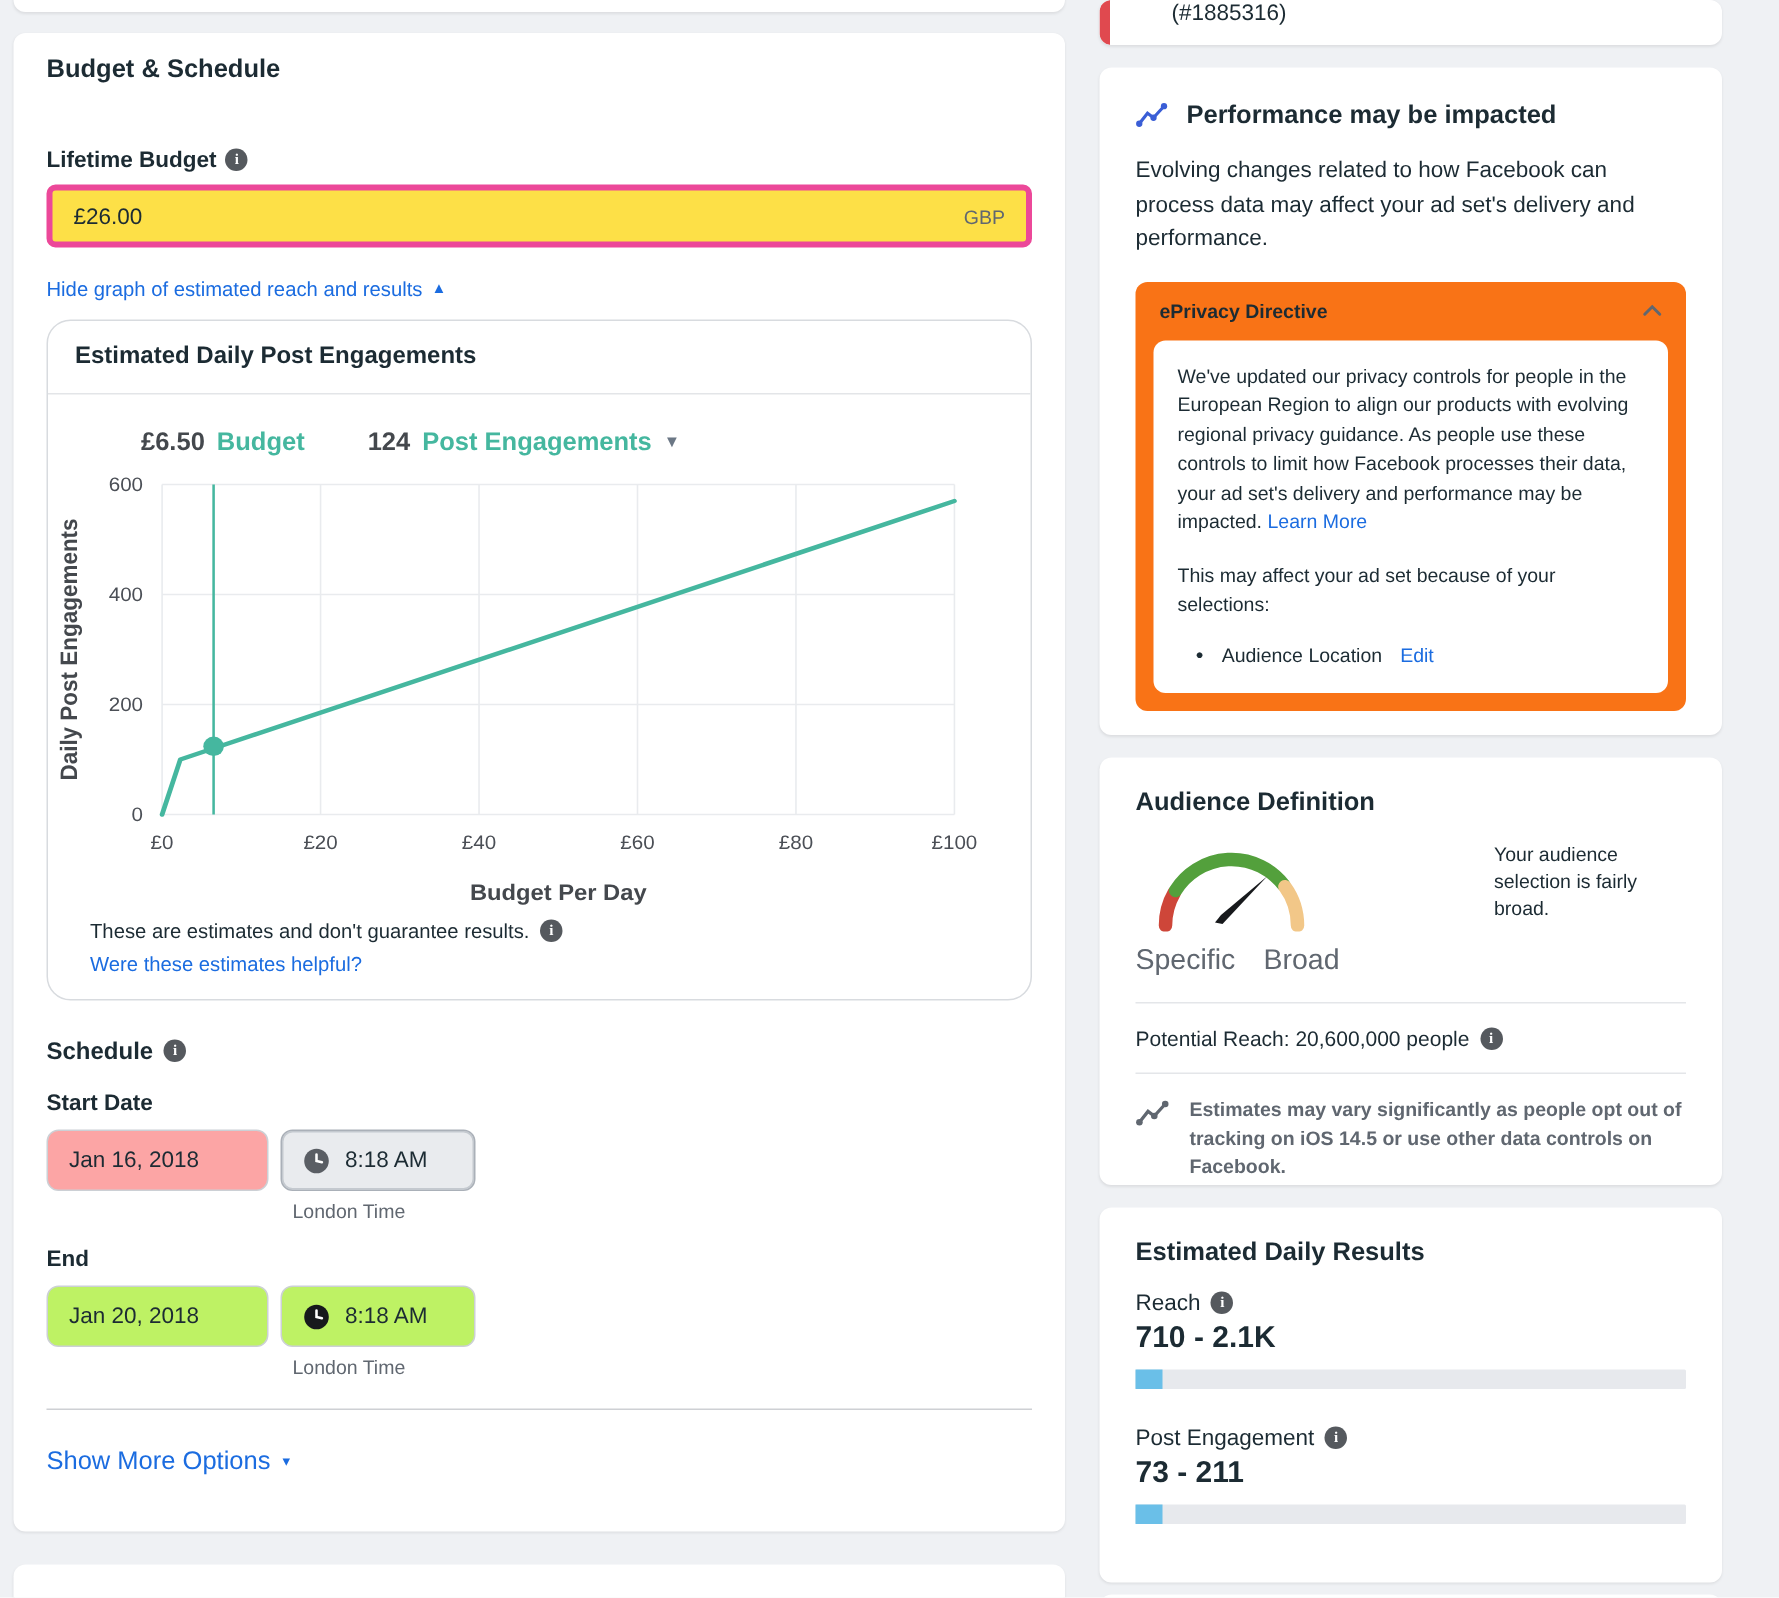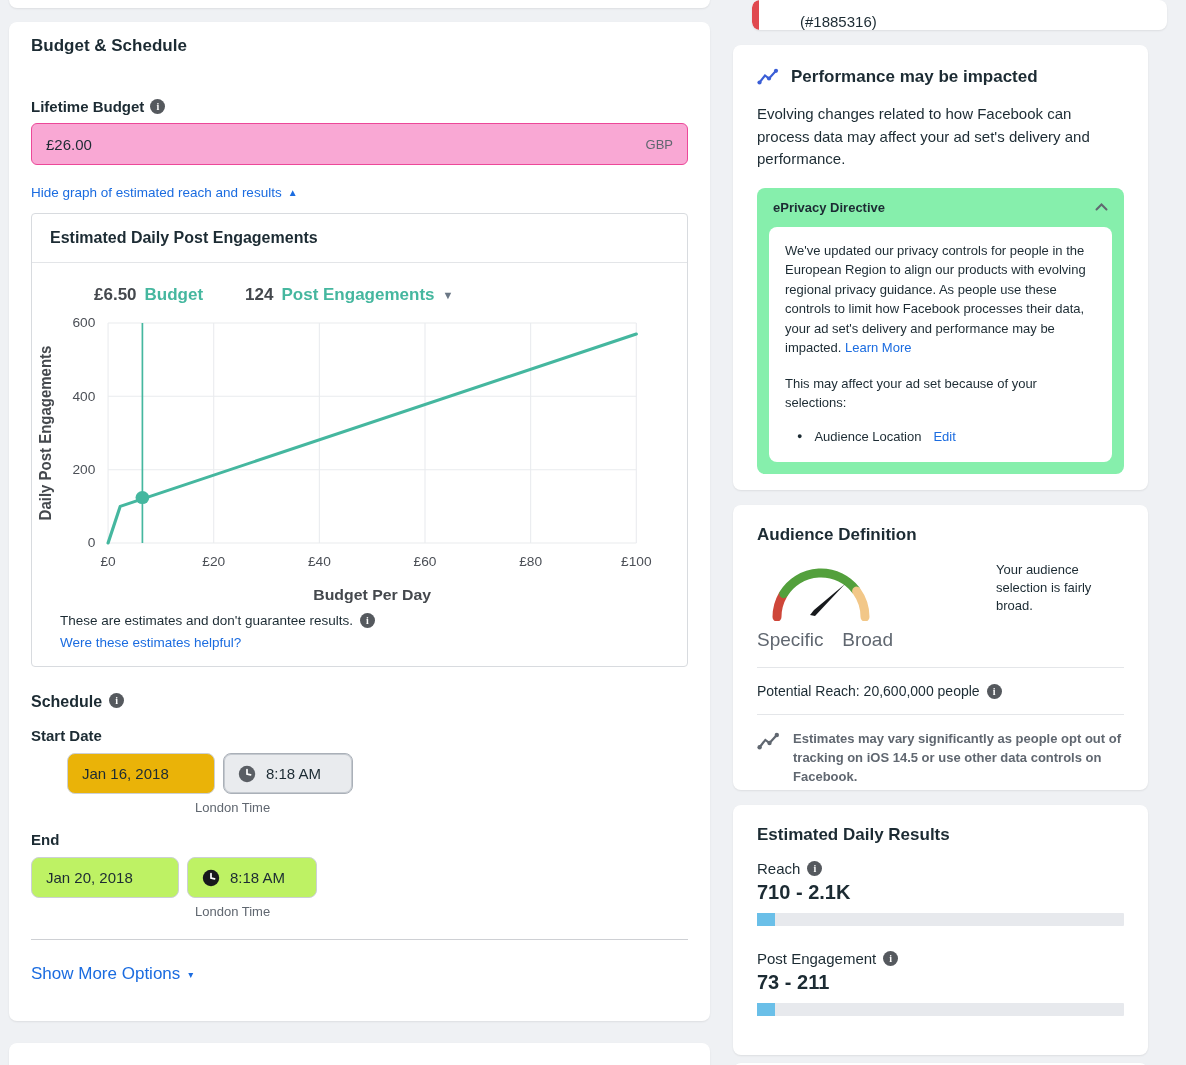--- a/index.html
+++ b/index.html
@@ -8,60 +8,60 @@
   .card { position:absolute; background:#fff; border-radius:8px; box-shadow:0 1px 2px rgba(0,0,0,.08); }
 
   
   #left-top-strip { left:9px; top:-14px; width:701px; height:22px; border-radius:0 0 8px 8px; }
   #budget-card { left:9px; top:22px; width:701px; height:999px; padding:14px 22px 0 22px; }
   #left-bottom-strip { left:9px; top:1043px; width:701px; height:30px; border-radius:8px 8px 0 0; }
 
   h2.card-title { font-size:17px; font-weight:bold; color:#1c2b33; }
   .field-label { font-size:15px; font-weight:bold; margin-top:42px; display:flex; align-items:center; gap:6px; }
   .info-i { display:inline-flex; align-items:center; justify-content:center; width:15px; height:15px; border-radius:50%; background:#55595e; color:#fff; font-size:10px; font-weight:bold; font-family:"Liberation Serif",serif; flex:0 0 auto; }
-  .budget-input { margin-top:8px; height:42px; border:1px solid #ec4899; border-radius:6px; display:flex; align-items:center; padding:0 14px; background:#f9a8d4; }
+  .budget-input { margin-top:8px; height:42px; border:4px solid #ec4899; border-radius:6px; display:flex; align-items:center; padding:0 14px; background:#fde047; }
   .budget-input .val { font-size:15px; color:#1c2b33; flex:1; }
   .budget-input .cur { font-size:13px; color:#606770; }
   a.blue-link { color:#1b6ce0; text-decoration:none; cursor:pointer; }
   .hide-graph { margin-top:20px; font-size:13.5px; display:flex; align-items:center; gap:6px;text-align:right; }
   .tri-up { font-size:10px; color:#1b6ce0; }
   .tri-down { font-size:10px; color:#1b6ce0; }
 
-  .chart-card { margin-top:13px; border:1px solid #d8dbdf; border-radius:4px; }
+  .chart-card { margin-top:13px; border:1px solid #d8dbdf; border-radius:16px; }
   .chart-head { padding:15px 18px; font-size:16px; font-weight:bold; border-bottom:1px solid #e3e5e8; }
   .stats-row { margin:22px 0 0 62px; font-size:17px; font-weight:bold; display:flex; align-items:center; }
   .stat-num { color:#44484d; }
   .stat-label { margin-left:8px; }
   .stat-gap { width:42px; }
   .caret-down { margin-left:8px; font-size:11px; color:#6b7785; cursor:pointer; }
   .chart-svg { width:100%; height:300px; display:block; margin-top:6px; }
   .chart-foot { padding:2px 18px 16px 28px; }
   .disclaimer { font-size:13.5px; display:flex; align-items:center; gap:7px; }
   .helpful { margin-top:7px; font-size:13.5px; }
 
   .schedule-h { margin-top:26px; font-size:16px; font-weight:bold; display:flex; align-items:flex-start; gap:7px; }
   .date-label { margin-top:16px; font-size:15px; font-weight:bold; }
   .dt-row { margin-top:9px; display:flex; gap:8px; }
   .dt-field { height:41px; border:1px solid #ccd0d5; border-radius:8px; display:flex; align-items:center; padding:0 14px; font-size:15px; background:#bef264; }
   .dt-date { width:148px; }
   .dt-time { width:130px; gap:10px; }
-  .dt-disabled { background:#eab308; border-color:#ccd0d5; color:#1c2b33;margin-left:36px; }
+  .dt-disabled { background:#fca5a5; border-color:#ccd0d5; color:#1c2b33; }
   .dt-focus { background:#e9ebee; border:1px solid #aab0b8; box-shadow:0 0 0 1px #c4c9cf inset; }
   .tz { margin-top:6px; margin-left:164px; font-size:13px; color:#606770; }
   .divider { border-top:1px solid #ced0d4; margin-top:20px; }
   .show-more { margin-top:24px; font-size:17px; display:flex; align-items:center; gap:8px; }
 
   
-  #ref-card { left:752px; top:0; width:415px; height:30px; border-radius:8px; padding-left:48px; display:flex; align-items:flex-end; font-size:15px; overflow:hidden; }
+  #ref-card { left:733px; top:0; width:415px; height:30px; border-radius:8px; padding-left:48px; display:flex; align-items:flex-start; font-size:15px; overflow:hidden; }
   #ref-stripe { position:absolute; left:0; top:0; width:7px; height:30px; border-radius:8px 0 0 8px; }
   #perf-card { left:733px; top:45px; width:415px; height:445px; padding:22px 24px; }
   .perf-head { display:flex; align-items:center; gap:11px; }
   .perf-head h2 { font-size:17px; }
   .perf-body { margin-top:16px; font-size:15px; line-height:1.5; }
-  .eprivacy { margin-top:17px; background:#86efac; border-radius:8px; overflow:hidden; }
+  .eprivacy { margin-top:17px; background:#f97316; border-radius:8px; overflow:hidden; }
   .ep-head { display:flex; align-items:center; justify-content:space-between; padding:12px 16px 10px 16px; }
   .ep-title { font-size:13px; font-weight:bold; }
   .ep-inner { background:#fff; border-radius:8px; margin:2px 12px 12px 12px; padding:14px 16px 16px 16px; font-size:13px; line-height:1.5; }
   .ep-p2 { margin-top:16px; }
   .ep-bullet { margin-top:14px; display:flex; align-items:center; gap:12px; padding-left:12px; }
   .bullet-dot { font-size:9px; }
 
   #aud-card { left:733px; top:505px; width:415px; height:285px; padding:20px 24px; }
   .aud-row { display:flex; margin-top:14px; }
   .gauge-wrap { position:relative; width:136px; }

